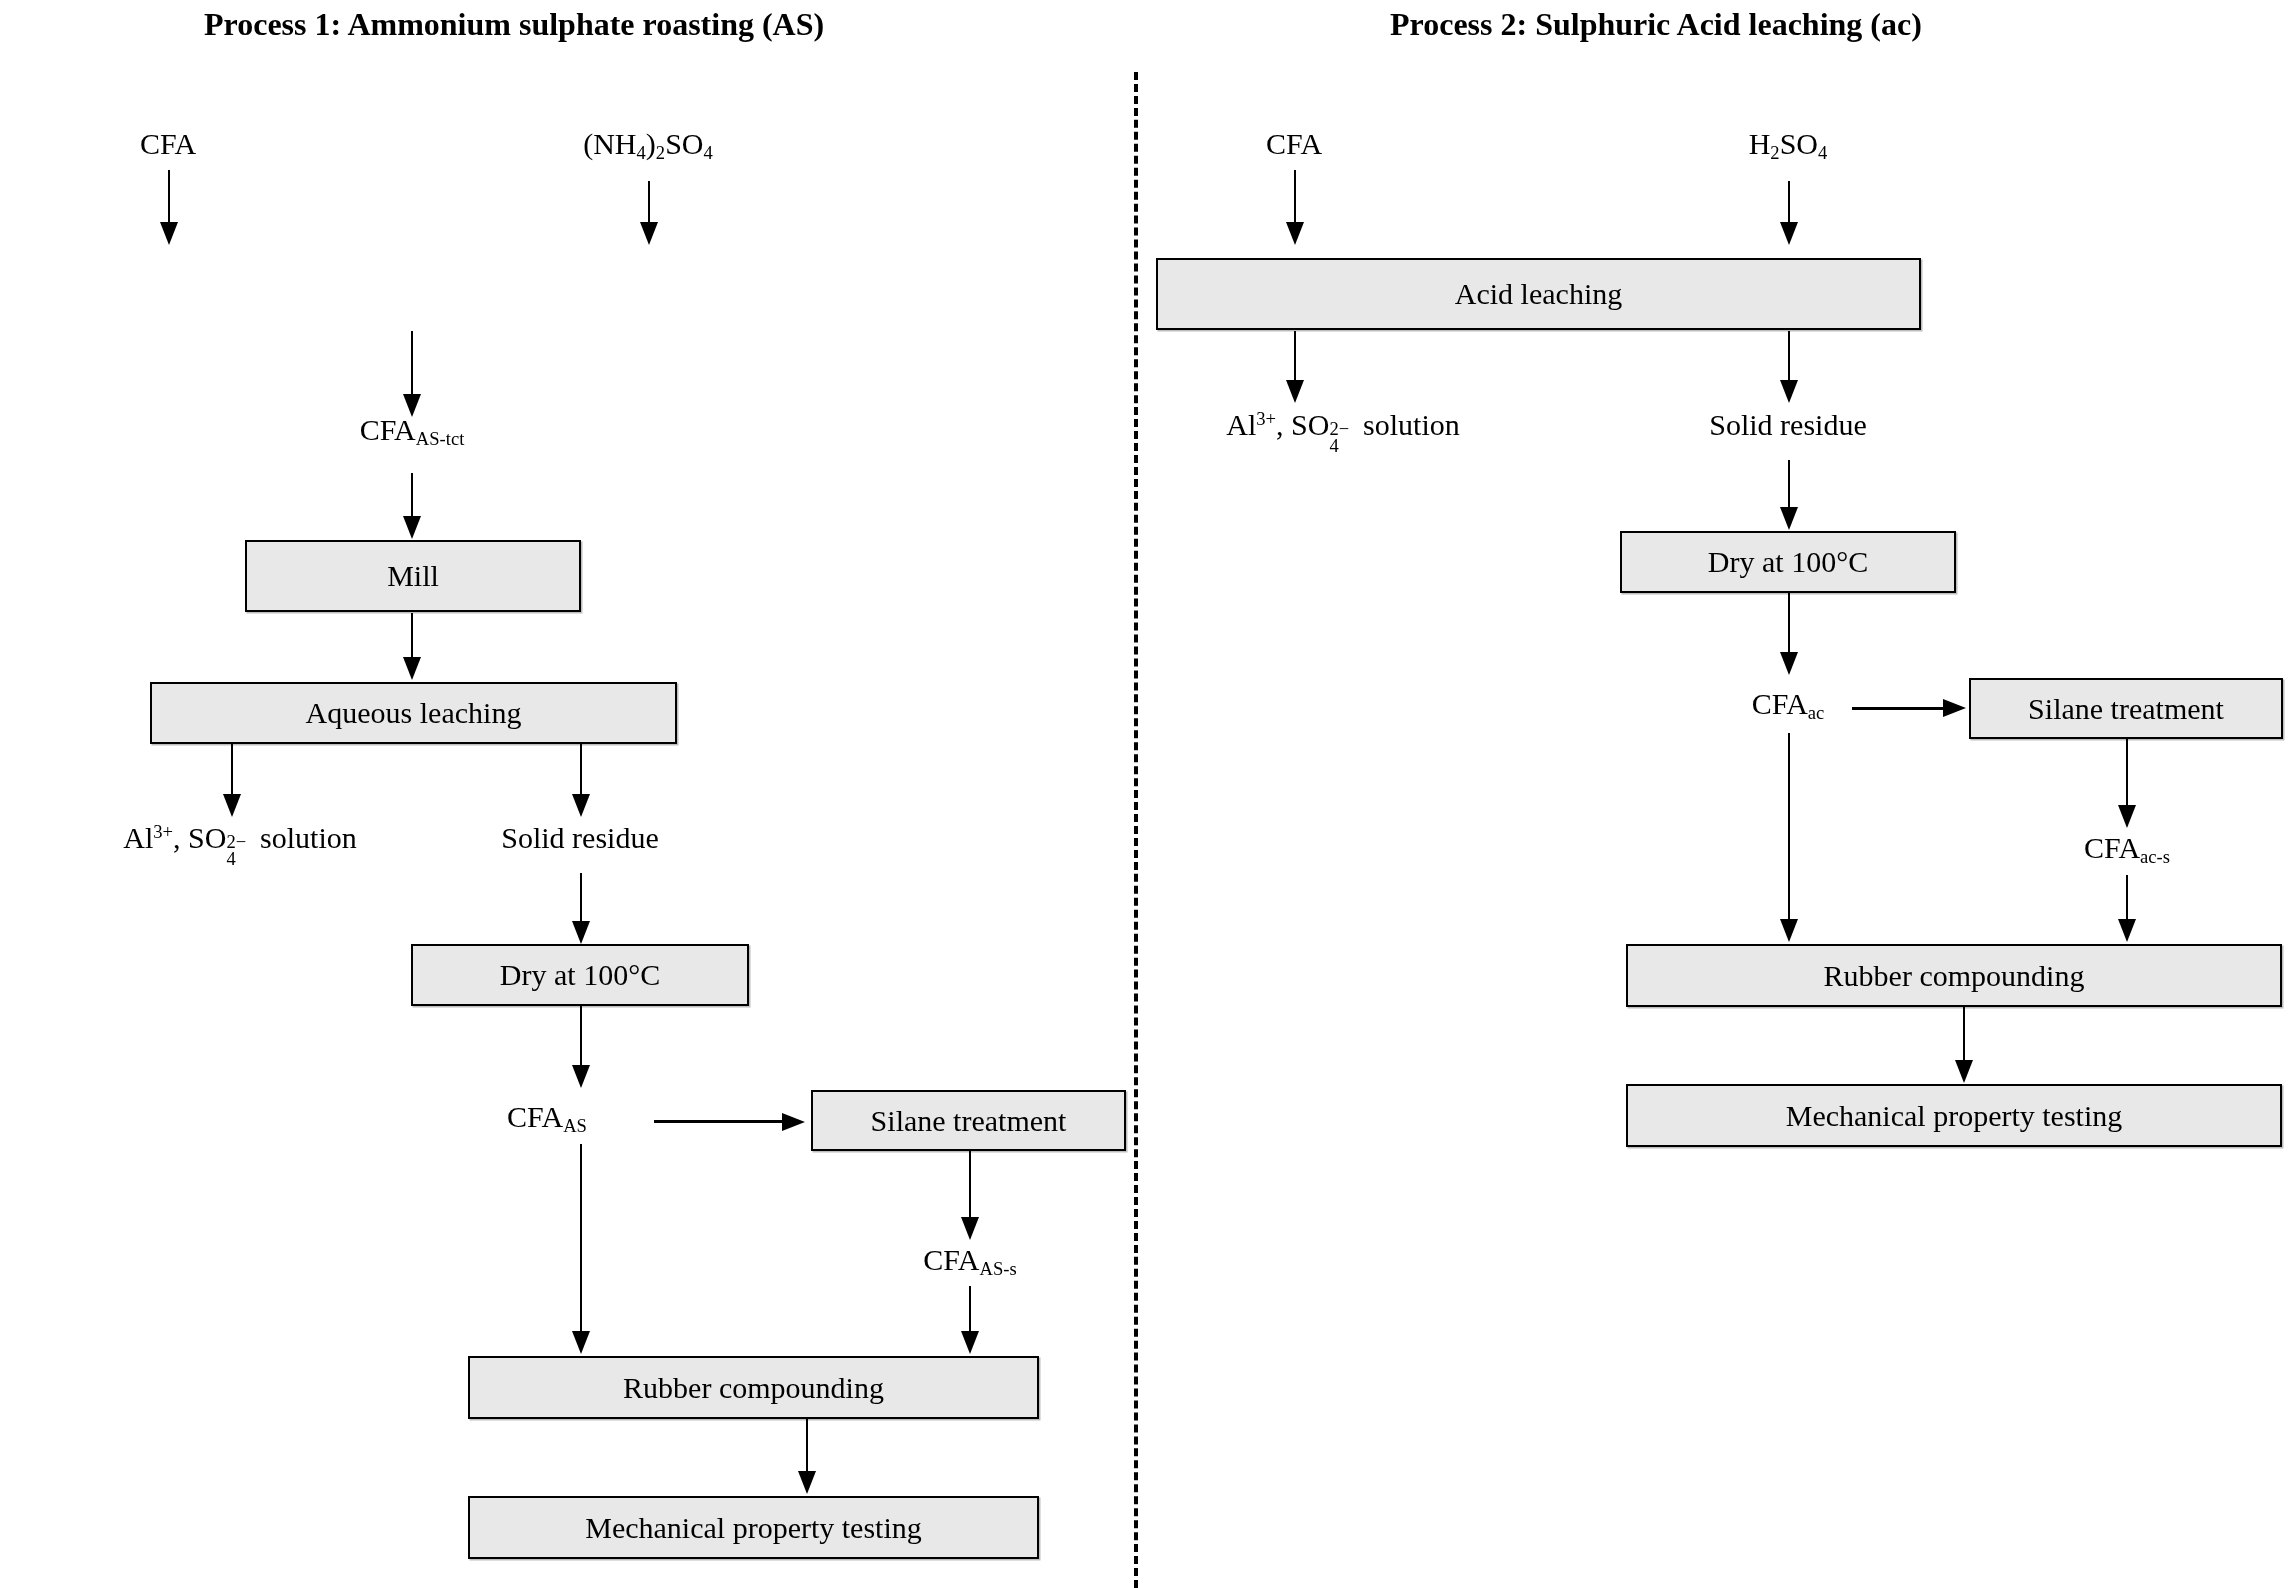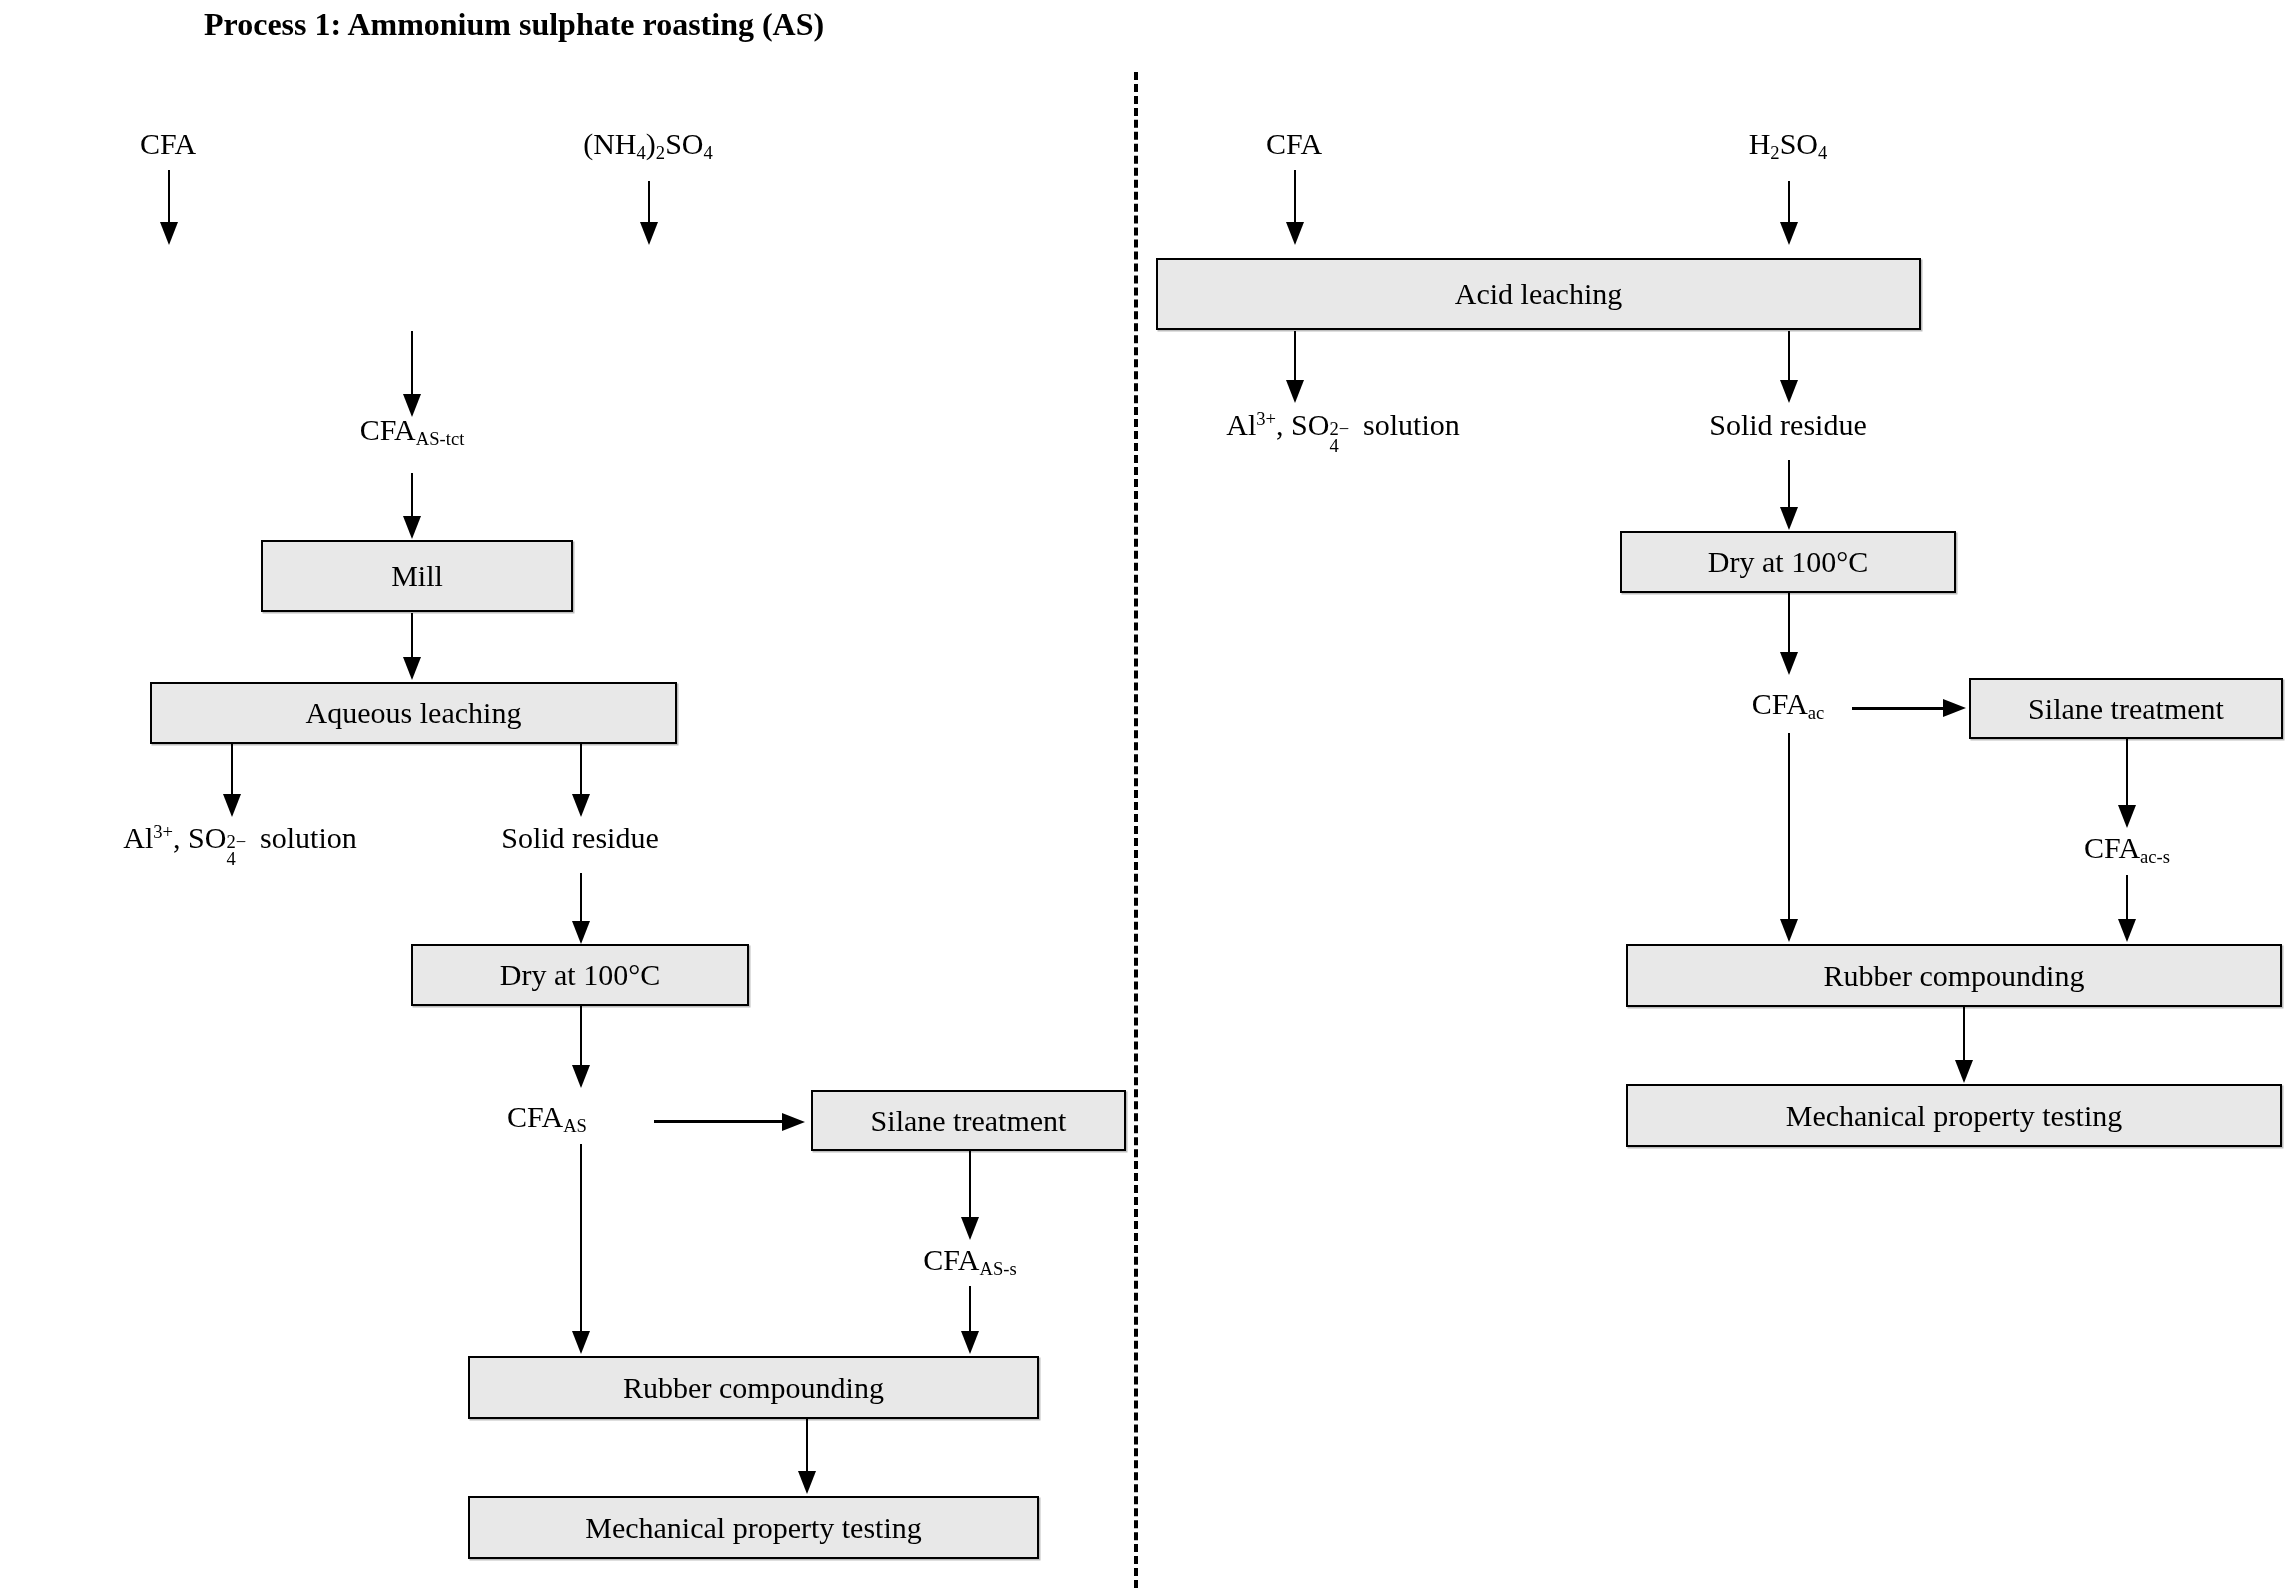--- a/index.html
+++ b/index.html
@@ -115,20 +115,21 @@
     border-left: 23px solid #000000;
     transform: translateY(-50%);
   }
 </style>
 </head>
 <body>
 
 <div id="page">
 
   <div class="proc-title" style="left:204px; top:6.2px;">Process 1: Ammonium sulphate roasting (AS)</div>
+  <div class="proc-title" style="left:1390px; top:6.2px;">Process 2: Sulphuric Acid leaching (ac)</div>
 
   <div class="divider" style="left:1134px; top:72px; height:1516px;"></div>
 
   <div class="lbl" style="left:168px; top:127px;">CFA</div>
 
   <div class="lbl" style="left:648px; top:127px;"><span>(NH<sub>4</sub>)<sub>2</sub>SO<sub>4</sub></span></div>
 
   <div class="vline" style="left:168px; top:170px; height:54px;"></div>
   <div class="arrow-down" style="left:169px; top:222px;"></div>
 
@@ -137,21 +138,21 @@
 
 
   <div class="vline" style="left:411px; top:331px; height:67px;"></div>
   <div class="arrow-down" style="left:412px; top:394px;"></div>
 
   <div class="lbl" style="left:412px; top:413px;"><span>CFA<sub>AS-tct</sub></span></div>
 
   <div class="vline" style="left:411px; top:473px; height:44px;"></div>
   <div class="arrow-down" style="left:412px; top:516px;"></div>
 
-  <div class="box" style="left:261px; top:540px; width:312px; height:72px;">Mill</div>
+  <div class="box" style="left:245px; top:540px; width:336px; height:72px;">Mill</div>
 
   <div class="vline" style="left:411px; top:613px; height:46px;"></div>
   <div class="arrow-down" style="left:412px; top:657px;"></div>
 
   <div class="box" style="left:150px; top:682px; width:527px; height:62px;">Aqueous leaching</div>
 
   <div class="vline" style="left:231px; top:744px; height:52px;"></div>
   <div class="arrow-down" style="left:232px; top:794px;"></div>
 
   <div class="vline" style="left:580px; top:744px; height:52px;"></div>

